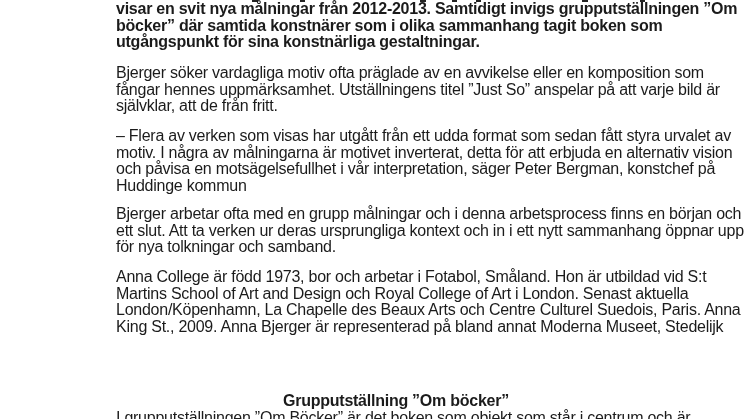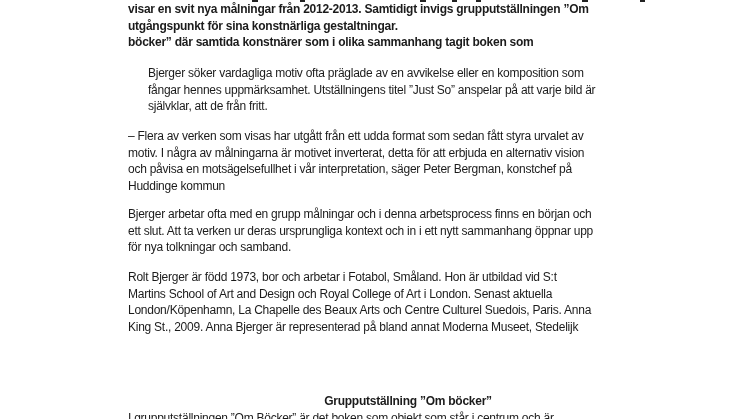--- a/index.html
+++ b/index.html
@@ -11,23 +11,23 @@
     position: relative;
     width: 746px;
     height: 419px;
     overflow: hidden;
     background: #ffffff;
     font-family: "Liberation Sans", sans-serif;
     color: #1b1b1b;
   }
   .block {
     position: absolute;
-    left: 128px;
+    left: 116px;
     width: 560px;
-    font-size: 12px;
+    font-size: 16px;
     line-height: 16.7px;
     letter-spacing: -0.25px;
   }
   .block.bold { font-weight: bold; }
   .line {
     height: 16.7px;
     white-space: nowrap;
   }
   
   .cut-frags {
@@ -52,41 +52,41 @@
     <i style="left:300px;width:5px"></i>
     <i style="left:420px;width:6px"></i>
     <i style="left:452px;width:5px"></i>
     <i style="left:476px;width:5px"></i>
     <i style="left:582px;width:6px"></i>
     <i style="left:640px;width:5px"></i>
   </div>
   <div id="doc">
       <div class="block bold" style="top: 1px;">
         <div class="line">visar en svit nya målningar från 2012-2013. Samtidigt invigs grupputställningen ”Om</div>
+        <div class="line">böcker” där samtida konstnärer som i olika sammanhang tagit boken som</div>
         <div class="line">utgångspunkt för sina konstnärliga gestaltningar.</div>
-        <div class="line">böcker” där samtida konstnärer som i olika sammanhang tagit boken som</div>
       </div>
-      <div class="block" style="top: 65px; margin-left: 20px;">
+      <div class="block" style="top: 65px;">
         <div class="line">Bjerger söker vardagliga motiv ofta präglade av en avvikelse eller en komposition som</div>
         <div class="line">fångar hennes uppmärksamhet. Utställningens titel ”Just So” anspelar på att varje bild är</div>
         <div class="line">självklar, att de från fritt.</div>
       </div>
       <div class="block" style="top: 128px;">
         <div class="line">– Flera av verken som visas har utgått från ett udda format som sedan fått styra urvalet av</div>
         <div class="line">motiv. I några av målningarna är motivet inverterat, detta för att erbjuda en alternativ vision</div>
         <div class="line">och påvisa en motsägelsefullhet i vår interpretation, säger Peter Bergman, konstchef på</div>
         <div class="line">Huddinge kommun</div>
       </div>
       <div class="block" style="top: 206px;">
         <div class="line">Bjerger arbetar ofta med en grupp målningar och i denna arbetsprocess finns en början och</div>
         <div class="line">ett slut. Att ta verken ur deras ursprungliga kontext och in i ett nytt sammanhang öppnar upp</div>
         <div class="line">för nya tolkningar och samband.</div>
       </div>
       <div class="block" style="top: 269px;">
-        <div class="line">Rolt Bjerger är född 1973, bor och arbetar i Fotabol, Småland. Hon är utbildad vid S:t</div>
+        <div class="line">Anna College är född 1973, bor och arbetar i Fotabol, Småland. Hon är utbildad vid S:t</div>
         <div class="line">Martins School of Art and Design och Royal College of Art i London. Senast aktuella</div>
         <div class="line">London/Köpenhamn, La Chapelle des Beaux Arts och Centre Culturel Suedois, Paris. Anna</div>
         <div class="line">King St., 2009. Anna Bjerger är representerad på bland annat Moderna Museet, Stedelijk</div>
       </div>
       <div class="block bold" style="top: 393px; text-align: center;">
         <div class="line">Grupputställning ”Om böcker”</div>
       </div>
       <div class="block" style="top: 410px;">
         <div class="line">I grupputställningen ”Om Böcker” är det boken som objekt som står i centrum och är</div>
       </div>

